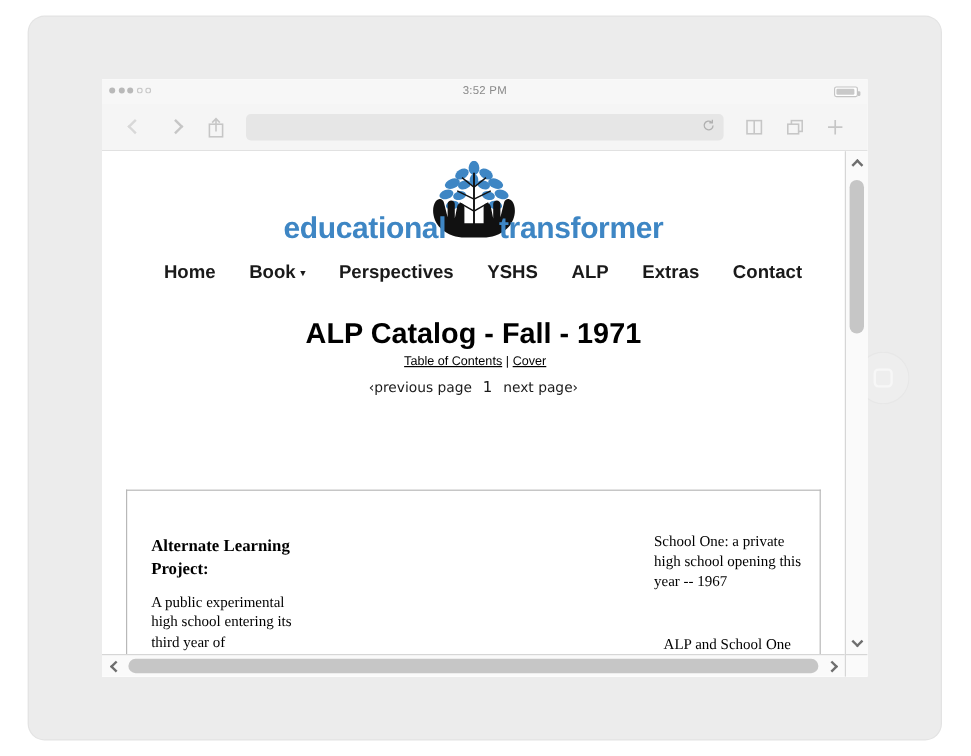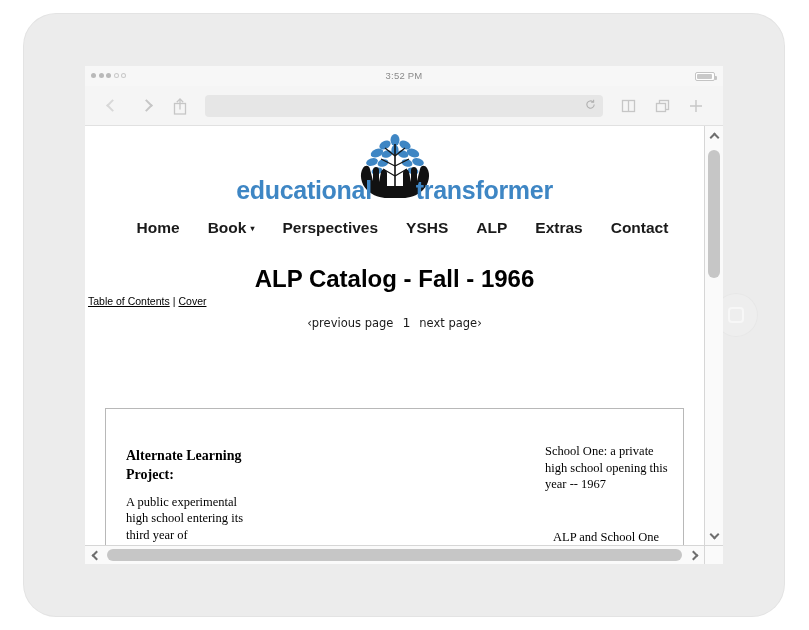--- a/index.html
+++ b/index.html
@@ -2,21 +2,21 @@
 <html><head>
 <meta charset="utf-8">
 <style>
   * { margin:0; padding:0; box-sizing:border-box; }
   html,body{ width:809px; height:630px; overflow:hidden; background:#ffffff; }
   body{ font-family:"Liberation Sans", sans-serif; }
 
   
   #device{
     position:absolute; left:24px; top:14px; width:760px; height:602px;
-    background:#ececec; border-radius:32px;
+    background:#ececec; border-radius:13px;
     box-shadow:0 0 0 1px #e3e3e3;
   }
   #bezel-home{
     position:absolute; right:26px; top:50%; margin-top:-22px;
     width:44px; height:44px; border-radius:50%;
     background:#eeeeee; box-shadow:inset 0 0 0 1px #e7e7e7;
   }
   #bezel-home .sq{
     position:absolute; left:50%; top:50%; width:16px; height:16px;
     margin:-8px 0 0 -8px; border:2px solid #f7f7f7; border-radius:4px;
@@ -107,21 +107,21 @@
   }
   #dl-link{
     position:absolute; right:78px; top:13px;
     font-size:11px; color:#1b35d8; text-decoration:underline; font-weight:normal;
   }
   #pdf-icon{
     position:absolute; right:30px; top:2px; width:29px; height:36px;
   }
 
   #toc-row{
-    margin-top:2px; padding-left:3px; font-size:10.5px; color:#000;
+    margin-top:2px; padding-left:3px; font-size:10.5px; color:#000;text-align:center;
   }
   #toc-row a{ color:#000; text-decoration:underline; }
   #toc-row .sep{ text-decoration:none; padding:0 3px; }
 
   #pager{
     margin-top:8px; text-align:center; font-size:11.5px; color:#1a1a1a;
     font-family:"DejaVu Sans", sans-serif;
   }
   #pager .num{ padding:0 9px; font-size:12.5px; }
 
@@ -276,21 +276,21 @@
           </svg>
           <div id="logo-text">
             <span>educational</span><span class="gap"></span><span>transformer</span>
           </div>
         </div>
 
         <div id="nav">
           <span class="item"><span>Home</span></span><span class="item"><span>Book</span><span class="caret">▾</span></span><span class="item"><span>Perspectives</span></span><span class="item"><span>YSHS</span></span><span class="item"><span>ALP</span></span><span class="item"><span>Extras</span></span><span class="item"><span>Contact</span></span>
         </div>
 
-        <h1 id="page-title">ALP Catalog - Fall - 1966</h1>
+        <h1 id="page-title">ALP Catalog - Fall - 1971</h1>
 
 
         <div id="toc-row">
           <a href="#">Table of Contents</a><span class="sep">|</span><a href="#">Cover</a>
         </div>
 
         <div id="pager">
           <span>‹previous page</span><span class="num">1</span><span>next page›</span>
         </div>
 

